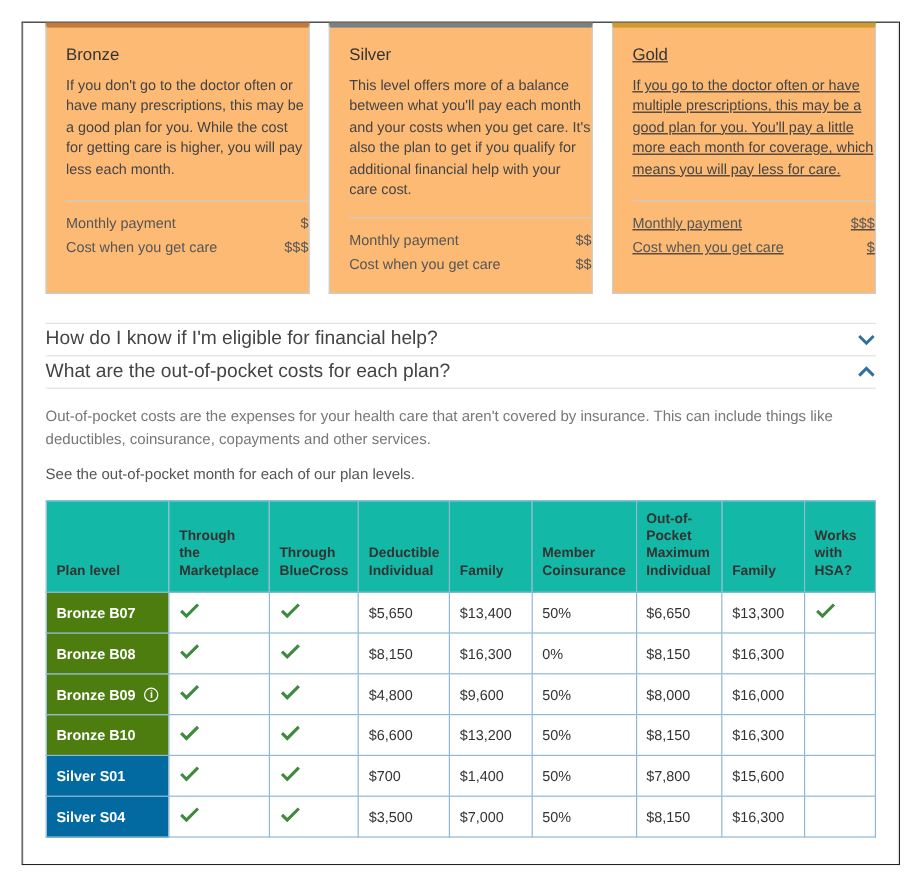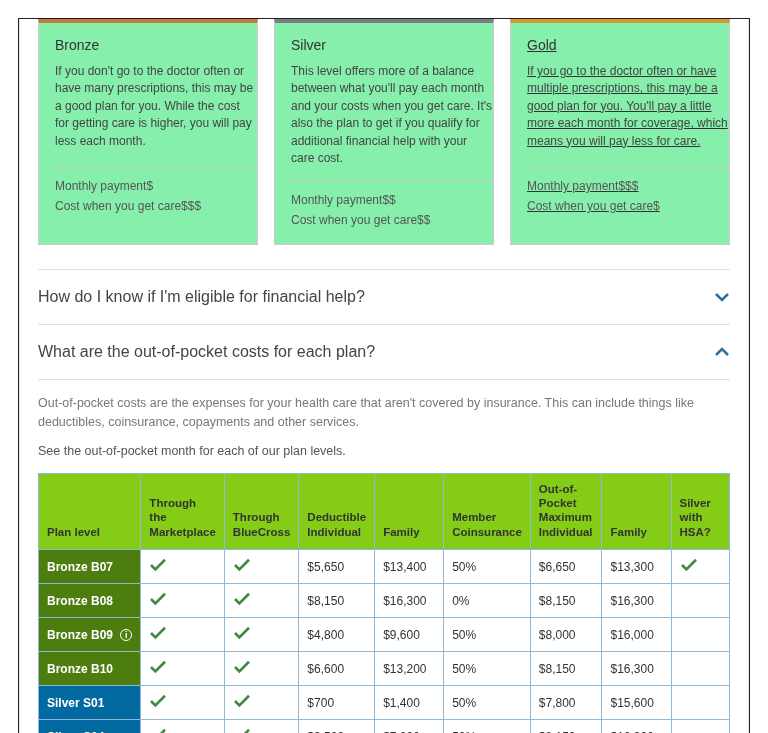--- a/index.html
+++ b/index.html
@@ -20,21 +20,21 @@
     border-left: 1px solid #e5e5e5;
     border-right: 1px solid #e5e5e5;
   }
   
   .tiers { display: flex; gap: 16px; margin-bottom: 24px; }
   .tier {
     flex: 1;
     border: 1px solid #ccc;
     border-top-width: 4px;
     padding: 14px 0 14px 16px;
-    background: #86efac;
+    background: #fdba74;
   }
   .tier.bronze { border-top-color: #c27b3d; }
   .tier.silver { border-top-color: #7a7f83; }
   .tier.gold   { border-top-color: #d19a2f; text-decoration: underline; }
   .tier h3 {
     font-size: 14px;
     font-weight: 400;
     color: #333;
     margin-bottom: 10px;
   }
@@ -44,31 +44,31 @@
     color: #444;
     margin-bottom: 14px;
     min-height: 90px;
   }
   .tier .divider {
     border-top: 1px solid #ccc;
     margin-bottom: 8px;
   }
   .tier .row {
     display: flex;
-    justify-content: flex-start;
+    justify-content: space-between;
     font-size: 12px;
     color: #555;
     padding: 3px 0;
   }
   
   .acc-row {
     display: flex;
     justify-content: space-between;
     align-items: center;
-    padding: 18px 0;
+    padding: 4px 0;
     border-bottom: 1px solid #e2e2e2;
     cursor: pointer;
   }
   .acc-row.first { border-top: 1px solid #e2e2e2; }
   .acc-title {
     font-size: 16px;
     color: #444;
     font-weight: 400;
   }
   .chev { width: 16px; height: 16px; }
@@ -82,21 +82,21 @@
     border-collapse: collapse;
     font-size: 12px;
   }
   table.plans th, table.plans td {
     border: 1px solid #8fb9d6;
     padding: 8px 8px;
     text-align: left;
     vertical-align: middle;
   }
   table.plans thead th {
-    background: #84cc16;
+    background: #14b8a6;
     font-weight: 700;
     color: #333;
     font-size: 11.5px;
     vertical-align: bottom;
     line-height: 1.25;
     padding: 8px 8px 10px 8px;
   }
   table.plans tbody td.plan-name {
     color: #fff;
     font-weight: 700;
@@ -199,21 +199,21 @@
       <thead>
         <tr>
           <th>Plan level</th>
           <th class="col-med">Through the Marketplace</th>
           <th class="col-med">Through BlueCross</th>
           <th class="col-med">Deductible Individual</th>
           <th class="col-med">Family</th>
           <th class="col-med">Member Coinsurance</th>
           <th class="col-med">Out-of-Pocket Maximum Individual</th>
           <th class="col-med">Family</th>
-          <th class="col-narrow">Silver with HSA?</th>
+          <th class="col-narrow">Works with HSA?</th>
         </tr>
       </thead>
       <tbody id="plans-tbody">
             <tr class="bronze">
               <td class="plan-name">Bronze B07 </td>
               <td class="chk"><span class="check"><svg viewBox="0 0 20 16">
                     <polyline points="2,8 7,13 18,2"></polyline>
                   </svg></span></td>
               <td class="chk"><span class="check"><svg viewBox="0 0 20 16">
                     <polyline points="2,8 7,13 18,2"></polyline>

